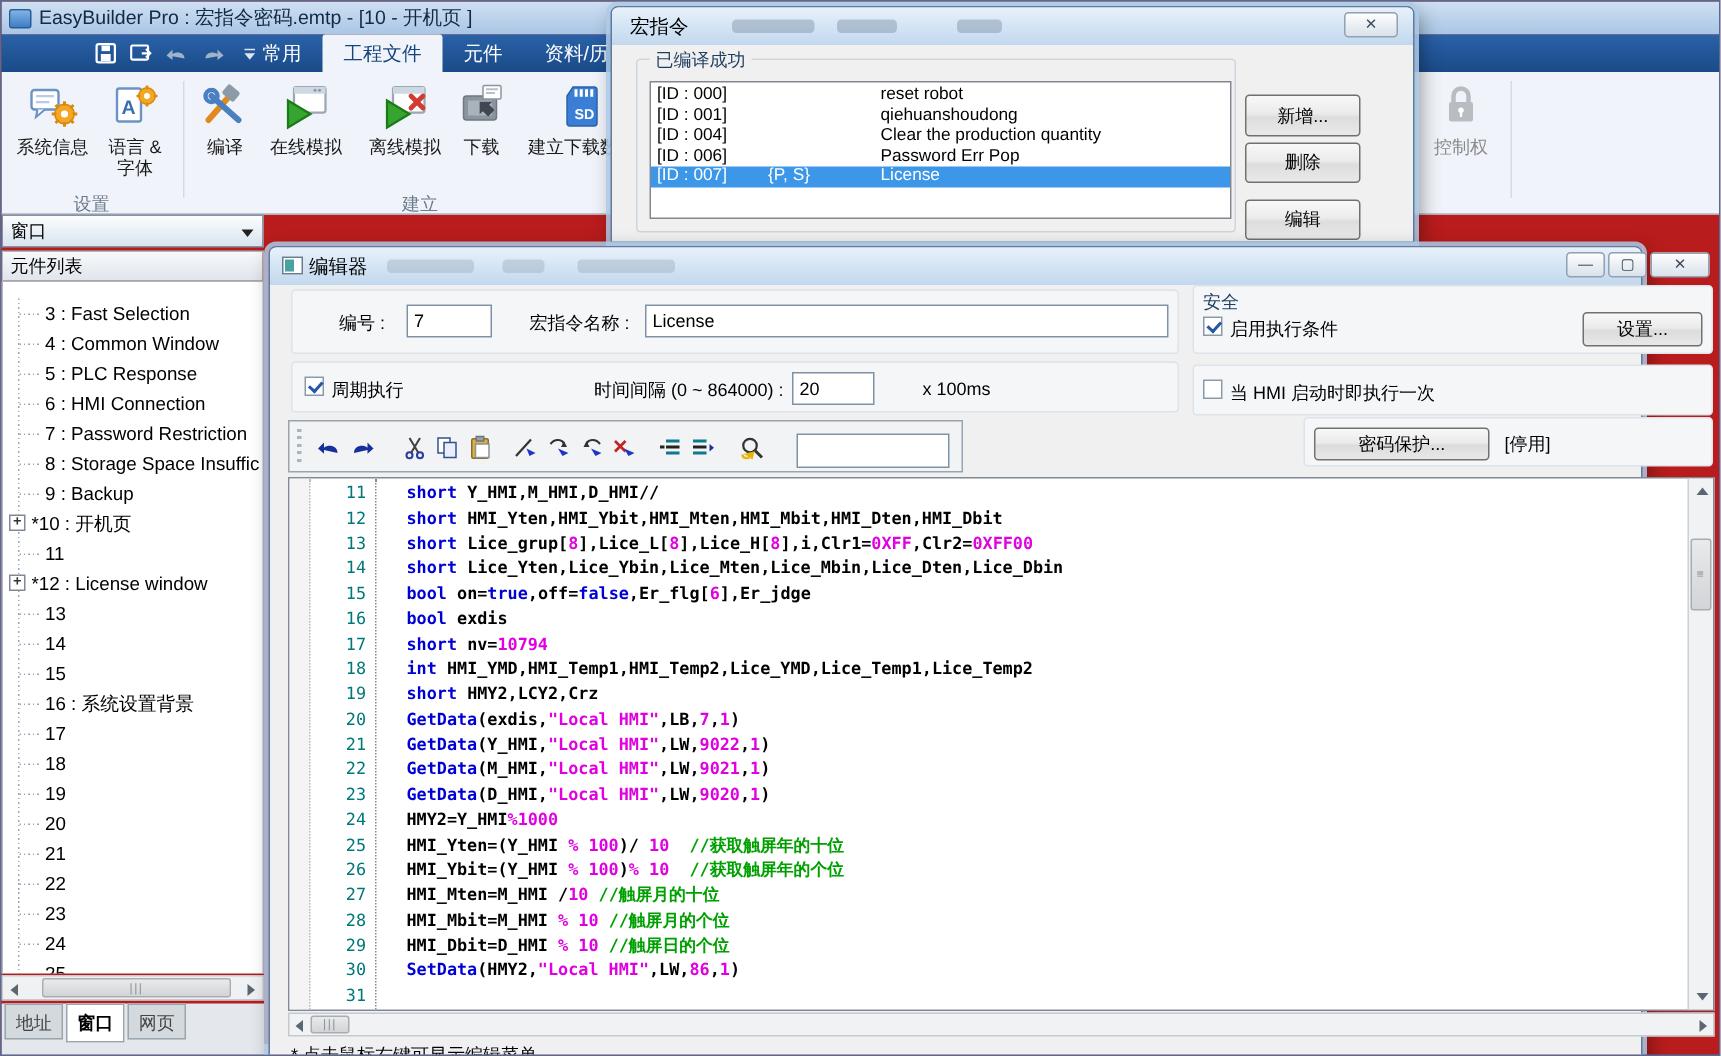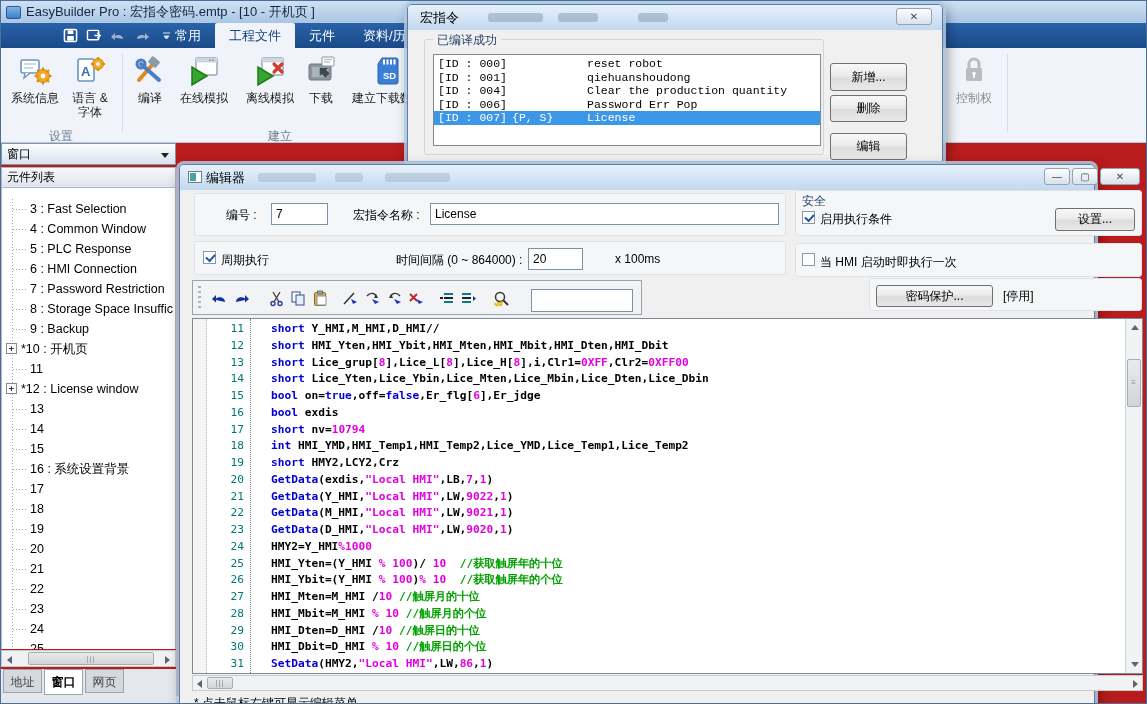--- a/index.html
+++ b/index.html
@@ -84,21 +84,21 @@
   .cap-btn { position:absolute; top:3px; height:17px; background:linear-gradient(#fefefe,#d9e1ea);
     border:1px solid #93a1b2; border-radius:3px; text-align:center; font-size:10px; line-height:15px; color:#3a4a5a; }
 
   
   #macro-dialog { left:406px; top:3px; width:536px; height:158px; }
   .groupbox { position:absolute; border:1px solid #cdd5dd; border-radius:3px; }
   .groupbox .gb-label { position:absolute; top:-8px; left:8px; background:#f0f0f0; padding:0 4px;
     color:#1f3e5f; }
   #macro-list { position:absolute; left:8px; top:14px; width:388px; height:92px; background:#fff;
     border:1px solid #828790; overflow:hidden; }
-  .macro-row { position:absolute; left:0; width:100%; height:13.5px; line-height:13.5px; font-size:11.5px;font-family:Liberation Mono, monospace; }
+  .macro-row { position:absolute; left:0; width:100%; height:13.5px; line-height:13.5px; font-size:11.5px; }
   .macro-row span { position:absolute; white-space:nowrap; }
   .macro-row .c-id { left:4px; } .macro-row .c-param { left:78px; } .macro-row .c-name { left:153px; }
   .macro-row.selected { background:#3d97e8; color:#fff; }
   .dlg-btn { position:absolute; left:422px; width:77px; background:linear-gradient(#f8f8f8,#ebebeb 45%,#dddddd 55%,#e9e9e9);
     border:1px solid #707070; border-radius:3px; text-align:center; font-size:12px; }
 
   
   #editor { left:178px; top:147px; width:916px; height:557px;margin-top:16px; }
   .fieldbox { position:absolute; border:1px solid #dde3e9; border-radius:3px; background:#f4f6f8; }
   .lbl-txt { position:absolute; white-space:nowrap; }
@@ -599,21 +599,20 @@
           <div class="code-line"><span class="c-k">short</span><span class="c-p"> HMY2,LCY2,Crz</span></div>
           <div class="code-line"><span class="c-k">GetData</span><span class="c-p">(exdis,</span><span class="c-s">"Local HMI"</span><span class="c-p">,LB,</span><span class="c-n">7</span><span class="c-p">,</span><span class="c-n">1</span><span class="c-p">)</span></div>
           <div class="code-line"><span class="c-k">GetData</span><span class="c-p">(Y_HMI,</span><span class="c-s">"Local HMI"</span><span class="c-p">,LW,</span><span class="c-n">9022</span><span class="c-p">,</span><span class="c-n">1</span><span class="c-p">)</span></div>
           <div class="code-line"><span class="c-k">GetData</span><span class="c-p">(M_HMI,</span><span class="c-s">"Local HMI"</span><span class="c-p">,LW,</span><span class="c-n">9021</span><span class="c-p">,</span><span class="c-n">1</span><span class="c-p">)</span></div>
           <div class="code-line"><span class="c-k">GetData</span><span class="c-p">(D_HMI,</span><span class="c-s">"Local HMI"</span><span class="c-p">,LW,</span><span class="c-n">9020</span><span class="c-p">,</span><span class="c-n">1</span><span class="c-p">)</span></div>
           <div class="code-line"><span class="c-p">HMY2=Y_HMI</span><span class="c-n">%1000</span></div>
           <div class="code-line"><span class="c-p">HMI_Yten=(Y_HMI </span><span class="c-n">% 100</span><span class="c-p">)/ </span><span class="c-n">10</span><span class="c-p">  </span><span class="c-m">//获取触屏年的十位</span></div>
           <div class="code-line"><span class="c-p">HMI_Ybit=(Y_HMI </span><span class="c-n">% 100</span><span class="c-p">)</span><span class="c-n">% 10</span><span class="c-p">  </span><span class="c-m">//获取触屏年的个位</span></div>
           <div class="code-line"><span class="c-p">HMI_Mten=M_HMI /</span><span class="c-n">10</span><span class="c-p"> </span><span class="c-m">//触屏月的十位</span></div>
           <div class="code-line"><span class="c-p">HMI_Mbit=M_HMI </span><span class="c-n">% 10</span><span class="c-p"> </span><span class="c-m">//触屏月的个位</span></div>
-          <div class="code-line"><span class="c-p">HMI_Dten=D_HMI /</span><span class="c-n">10</span><span class="c-p"> </span><span class="c-m">//触屏日的十位</span></div>
           <div class="code-line"><span class="c-p">HMI_Dbit=D_HMI </span><span class="c-n">% 10</span><span class="c-p"> </span><span class="c-m">//触屏日的个位</span></div>
           <div class="code-line"><span class="c-k">SetData</span><span class="c-p">(HMY2,</span><span class="c-s">"Local HMI"</span><span class="c-p">,LW,</span><span class="c-n">86</span><span class="c-p">,</span><span class="c-n">1</span><span class="c-p">)</span></div>
         </div>
       <div id="code-vscroll">
         <span class="tri" style="left:5px;top:6px;border-left:4px solid transparent;border-right:4px solid transparent;border-bottom:5px solid #5a6672"></span>
         <div class="thumb" style="left:1px;top:40px;width:14px;height:48px">
             <span class="grip">≡</span>
           </div>
         <span class="tri" style="left:5px;bottom:6px;border-left:4px solid transparent;border-right:4px solid transparent;border-top:5px solid #5a6672"></span>
       </div>

